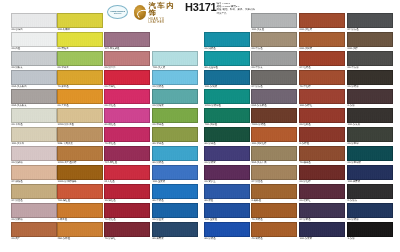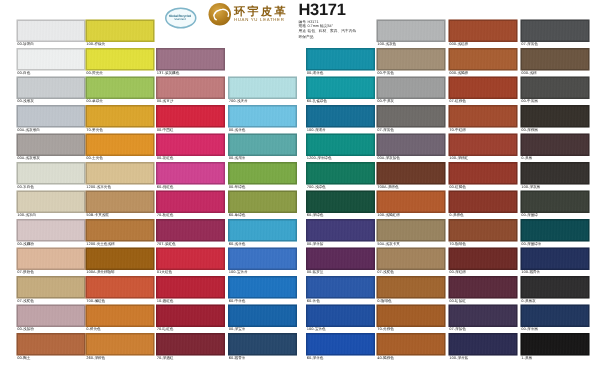--- a/index.html
+++ b/index.html
@@ -45,21 +45,21 @@
   }
   .hy-mark:after{
     content:"";position:absolute;left:3.2px;top:4.4px;
     width:8.5px;height:6px;border:1.1px solid #fff;border-radius:50% 50% 45% 45%;
     border-bottom-color:transparent;transform:rotate(-16deg);
   }
   .hy-text{display:flex;flex-direction:column;line-height:1;}
   .hy-cn{font-size:7.4px;color:#8a5e12;font-weight:bold;letter-spacing:1.6px;font-family:"DejaVu Sans",sans-serif;}
   .hy-en{font-size:2.9px;color:#8a5e12;letter-spacing:0.45px;margin-top:1px;}
 
-  .title-block{margin-left:3px;display:flex;flex-direction:column;}
+  .title-block{margin-left:3px;display:flex;flex-direction:row;}
   .title-code{
     font-size:11px;font-weight:bold;color:#1a1a1a;
     line-height:11px;letter-spacing:-0.2px;
   }
   .spec-row{display:flex;gap:1px;align-items:baseline;line-height:3.2px;}
   .spec-k{font-size:2.5px;color:#333;white-space:nowrap;}
   .spec-v{font-size:2.5px;color:#333;white-space:nowrap;}
 
   
   .col{position:absolute;top:0;width:46px;}
@@ -95,21 +95,21 @@
     <div class="logo-grs">
       <div class="grs-badge">
         <span class="grs-t1">Global Recycled</span>
         <span class="grs-t2">Standard</span>
       </div>
     </div>
 
     <div class="logo-hy">
       <div class="hy-mark"></div>
       <div class="hy-text">
-        <span class="hy-cn">环宇皮革</span>
+        <span class="hy-cn">汽车内饰</span>
         <span class="hy-en">HUAN YU LEATHER</span>
       </div>
     </div>
 
     <div class="title-block">
       <span class="title-code">H3171</span>
       <div id="spec-list">
           <div class="spec-row">
             <span class="spec-k">编号</span>
             <span class="spec-v">H3171</span>

